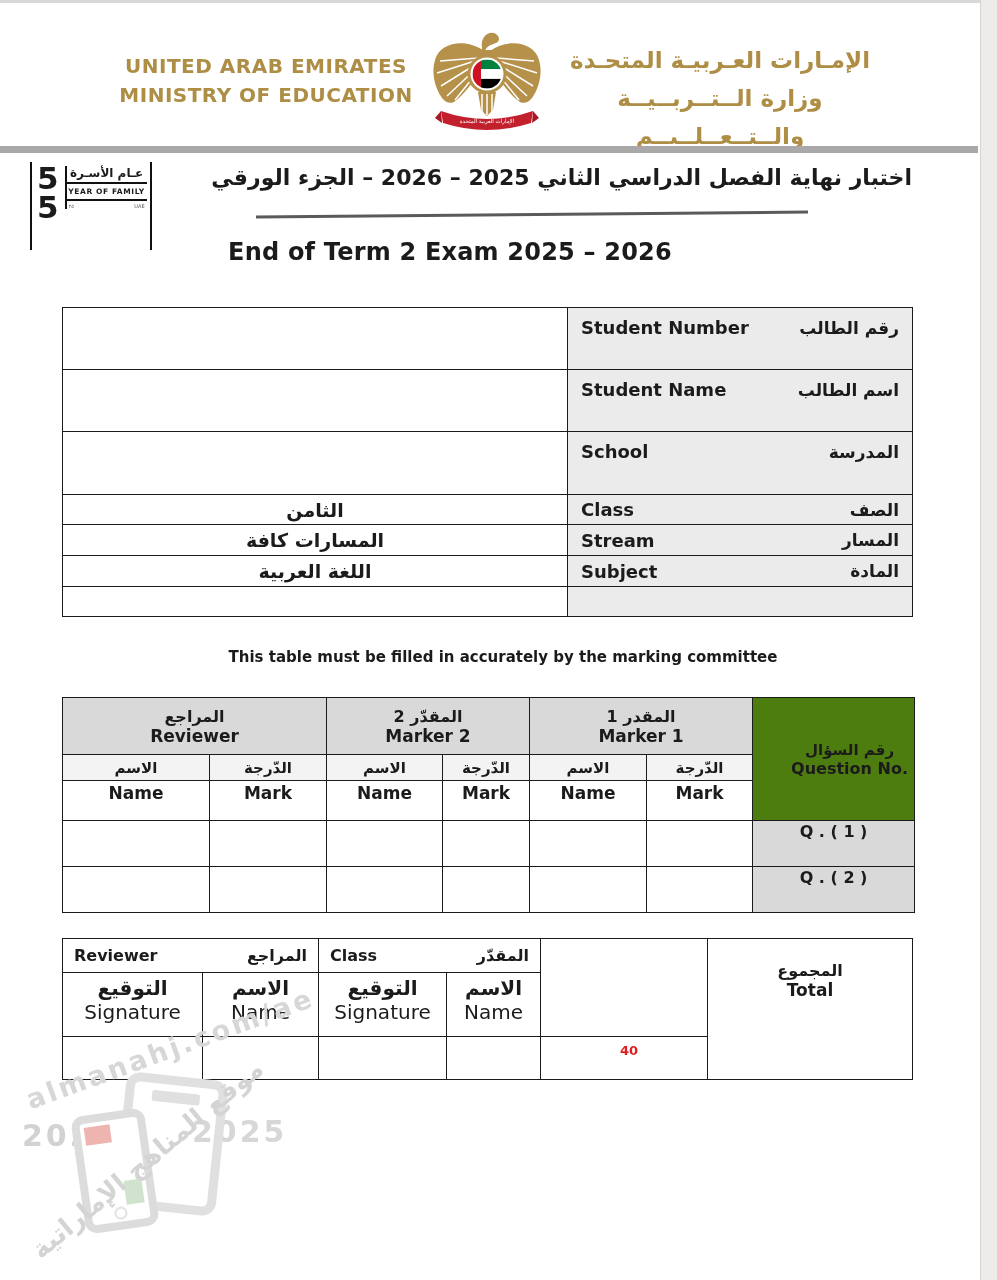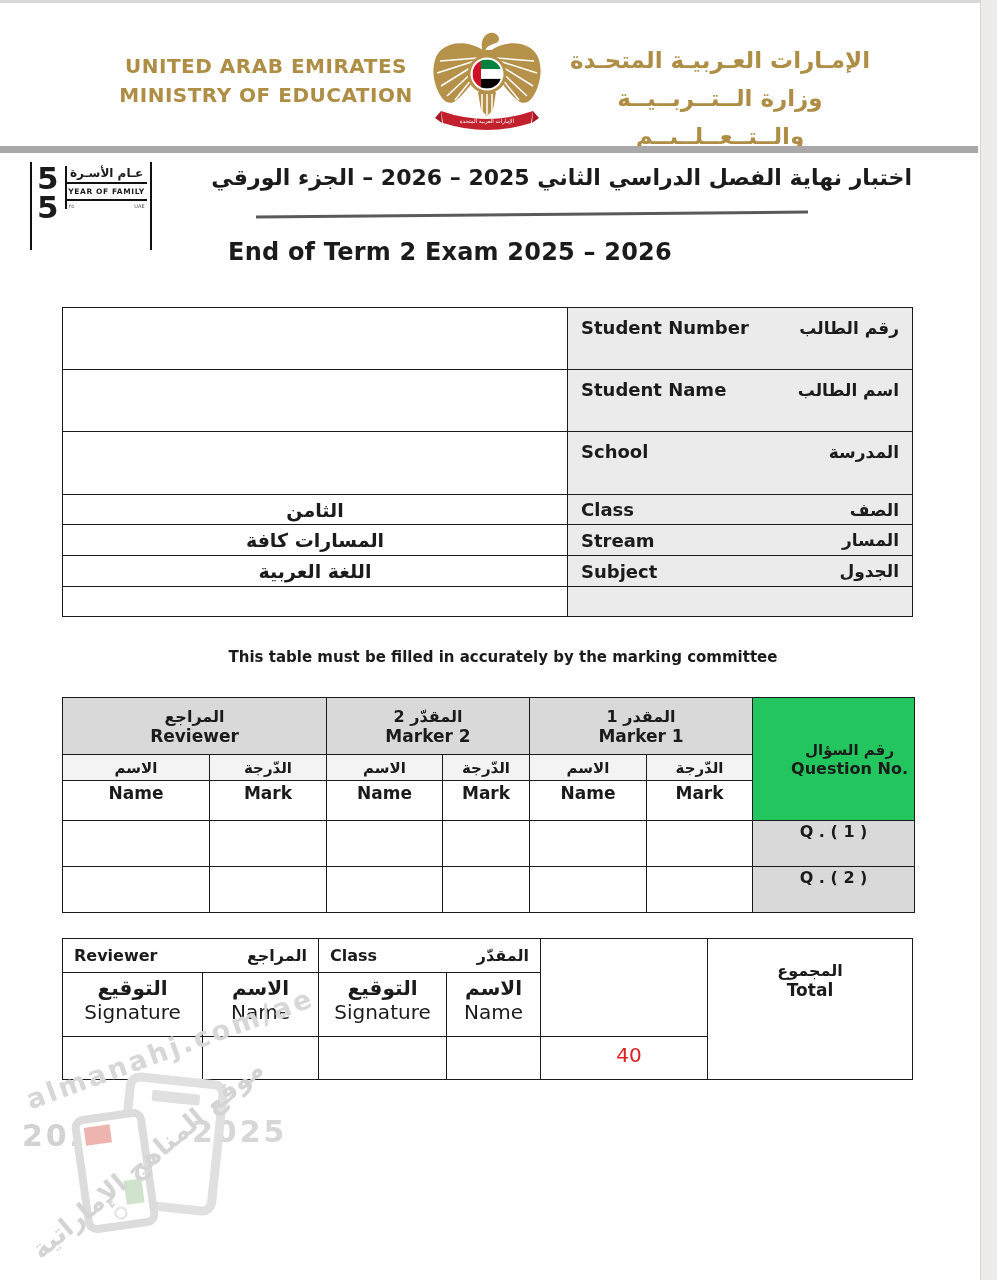--- a/index.html
+++ b/index.html
@@ -49,38 +49,38 @@
   .note{position:absolute;left:62px;top:648px;width:850px;display:flex;justify-content:center;align-items:center;gap:44px;}
   .note .en{font-size:15px;font-weight:bold;margin-left:32px;}
   .note .ar{font-size:13px;font-weight:bold;}
 
   
   .mark-table{position:absolute;left:62px;top:697px;width:852px;}
   .mark-table td{text-align:center;vertical-align:middle;}
   .mark-table .g-cell{background:#d9d9d9;}
   .mark-table .g-cell .ar{font-size:16px;font-weight:bold;}
   .mark-table .g-cell .en{font-size:17px;font-weight:bold;}
-  .mark-table .q-head{background:#22c55e;padding-left:33px;}
+  .mark-table .q-head{background:#4d7c0f;padding-left:33px;}
   .mark-table .q-head .ar{font-size:15px;font-weight:bold;}
   .mark-table .q-head .en{font-size:16px;font-weight:bold;}
   .mark-table tr.sub-ar td{background:#f3f3f3;font-size:15px;font-weight:bold;padding:1px 8px;}
   .mark-table tr.sub-en td{font-size:17px;font-weight:bold;vertical-align:top;padding-top:2px;}
   .mark-table td.q-cell{background:#d9d9d9;font-size:16px;font-weight:bold;vertical-align:top;}
 
   
   .sig-table{position:absolute;left:62px;top:938px;width:850px;}
   .sig-table .r1 .spread{padding:0 10px;}
   .sig-table .r1 .spread span{font-size:16px;font-weight:bold;}
   .sig-table .r2 td{text-align:center;vertical-align:top;padding-top:3px;}
   .sig-table .r2 .ar{font-size:20px;font-weight:bold;}
   .sig-table .r2 .en{font-size:20px;font-weight:normal;}
   .sig-table .total-cell{text-align:center;vertical-align:top;padding-top:22px;}
   .sig-table .total-cell .ar{font-size:16px;font-weight:bold;}
   .sig-table .total-cell .en{font-size:17px;font-weight:bold;}
-  .sig-table .total-val{text-align:center;vertical-align:top;padding-top:6px;font-size:20px;font-weight:normal;padding-left:11px;}
+  .sig-table .total-val{text-align:center;vertical-align:top;padding-top:6px;font-size:13px;font-weight:bold;padding-left:11px;}
 
   
   .watermark{position:absolute;inset:0;pointer-events:none;z-index:9;}
   .wm{position:absolute;font-weight:bold;color:#d7d7d7;white-space:nowrap;}
   .wm-site{left:22px;top:1086px;font-size:27px;letter-spacing:3px;transform:rotate(-20deg);transform-origin:left top;}
   .wm-2026{left:22px;top:1118px;font-size:30px;letter-spacing:3px;color:#d2d2d2;}
   .wm-2025{left:192px;top:1114px;font-size:30px;letter-spacing:3px;}
   .wm-ar{left:35px;top:1238px;font-size:26px;transform:rotate(-40deg);transform-origin:left center;color:#d4d4d4;}
   .wm-phones{position:absolute;left:78px;top:1076px;width:220px;height:220px;}
   .wm-tablet{position:absolute;left:42px;top:0;width:84px;height:118px;border:9px solid #e0e0e0;border-radius:14px;transform:rotate(6deg);}
@@ -221,21 +221,21 @@
               <span class="en">Stream</span>
               <span class="ar" dir="rtl">المسار</span>
             </div>
       </td>
     </tr>
     <tr style="height:31px">
       <td class="val" dir="rtl">اللغة العربية</td>
       <td class="lab">
         <div class="spread">
               <span class="en">Subject</span>
-              <span class="ar" dir="rtl">الجدول</span>
+              <span class="ar" dir="rtl">المادة</span>
             </div>
       </td>
     </tr>
     <tr style="height:30px">
       <td></td>
       <td class="lab"></td>
     </tr>
   </tbody>
     </table>
 

